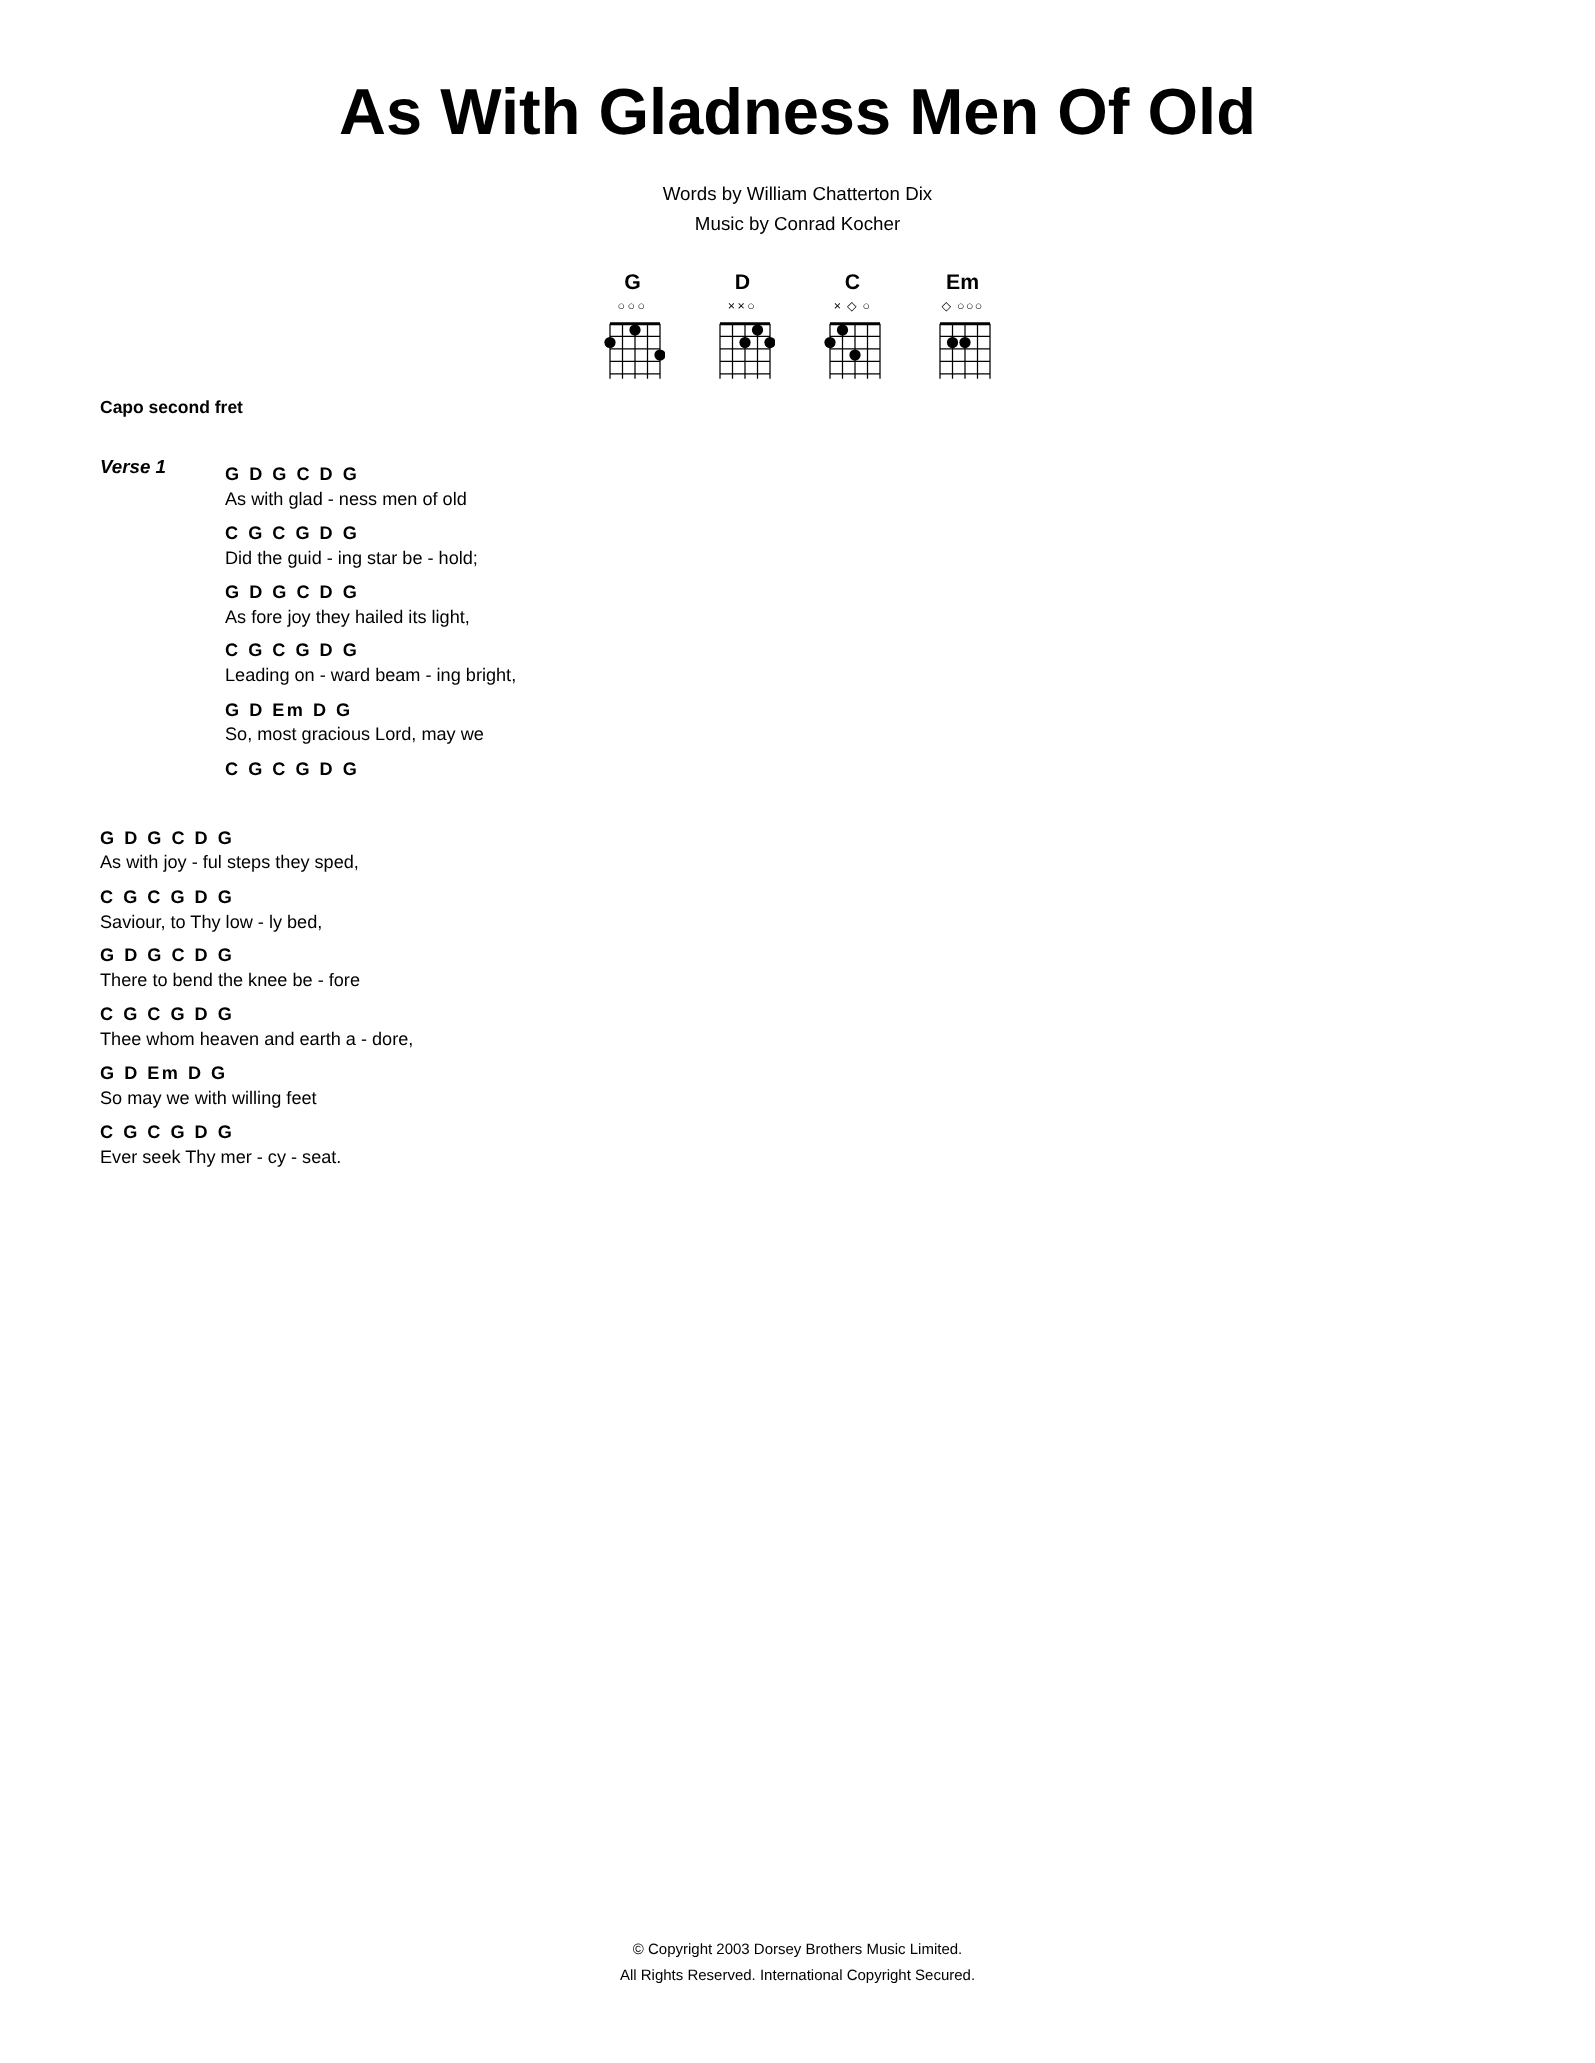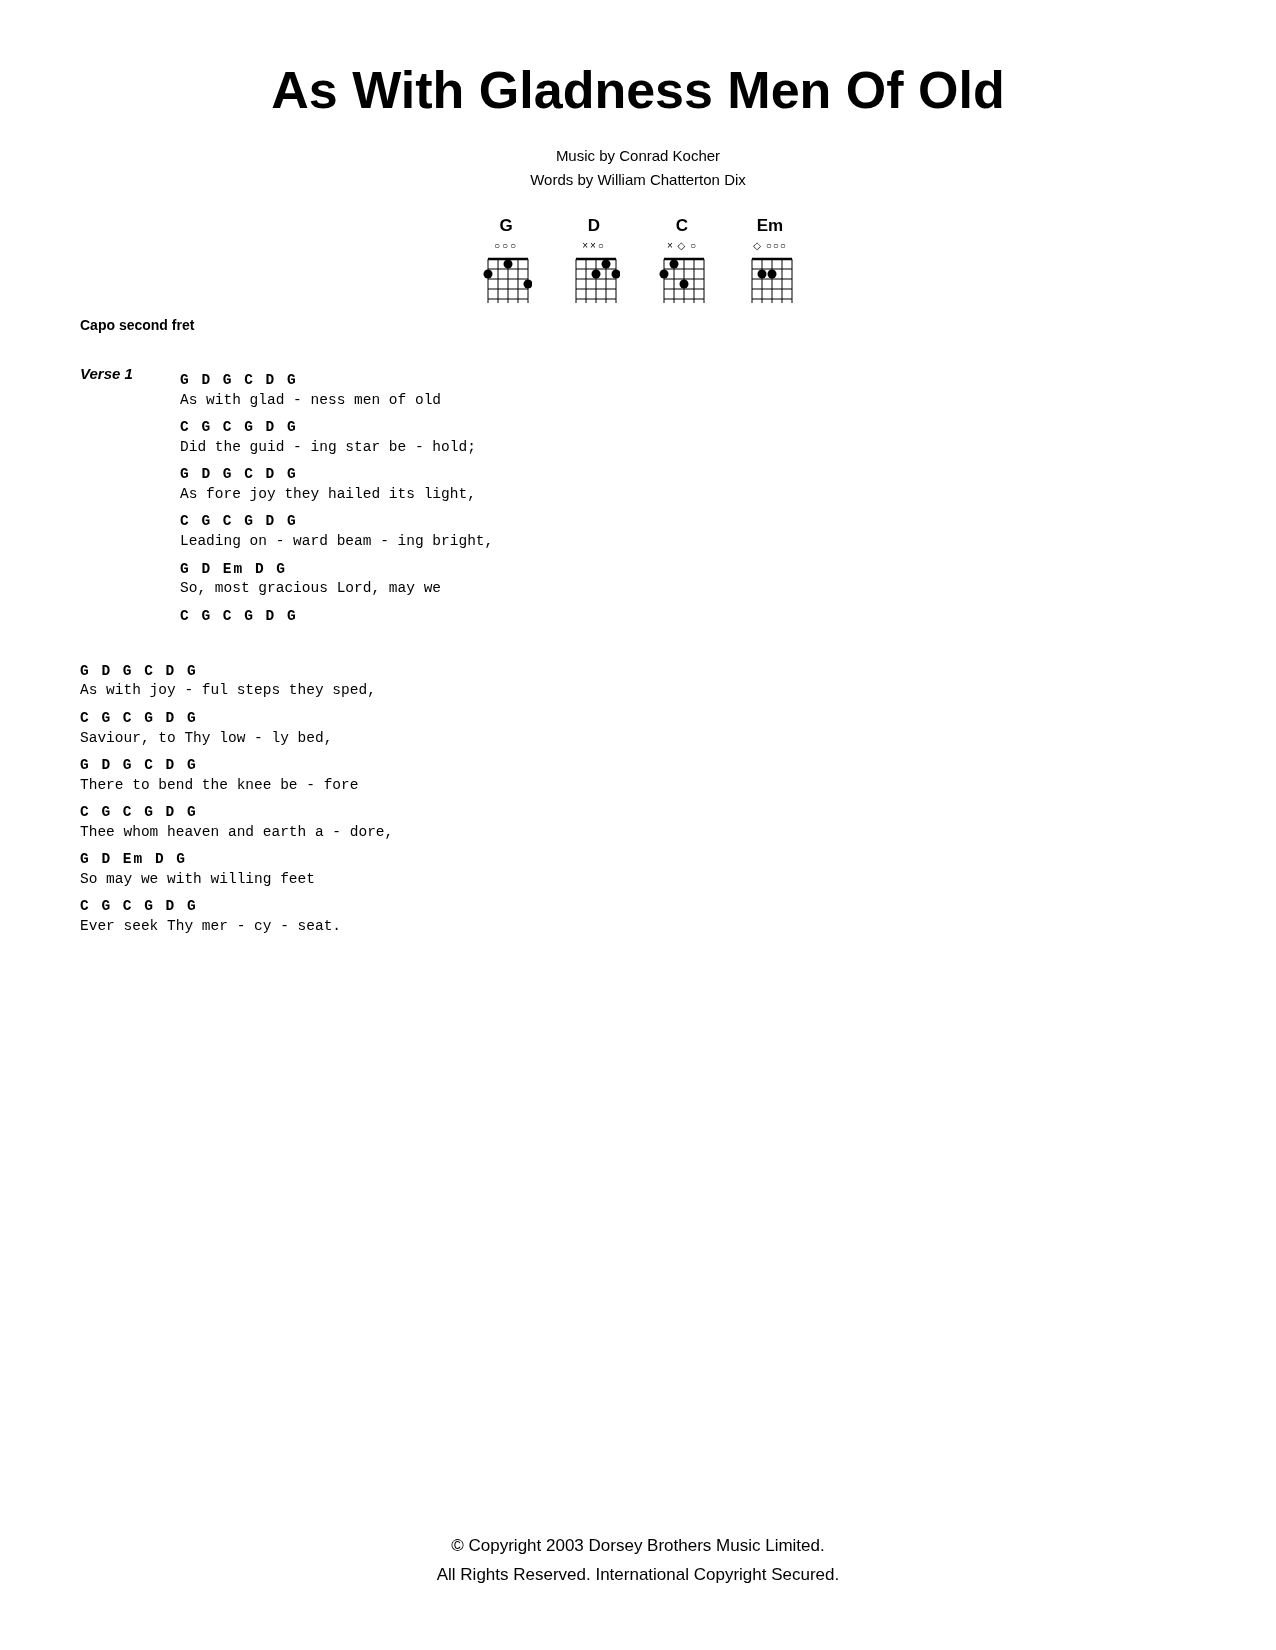--- a/index.html
+++ b/index.html
@@ -93,60 +93,59 @@
       font-weight: bold;
       font-size: 15px;
       width: 100px;
       min-width: 100px;
       padding-top: 2px;
       flex-shrink: 0;
     }
 
     .verse-lines {
       flex: 1;
-      font-family: Liberation Mono, monospace;
     }
 
     .chord-line {
       font-size: 14.5px;
       font-weight: bold;
       line-height: 1.3;
       letter-spacing: 2px;
       margin-top: 8px;
       margin-bottom: 0px;
     }
 
     .lyric-line {
       font-size: 14.5px;
       font-weight: normal;
       line-height: 1.4;
       margin-bottom: 0px;
     }
 
     .footer {
       text-align: center;
-      font-size: 17px;
+      font-size: 12px;
       margin-top: auto;
       position: absolute;
       bottom: 60px;
       left: 0;
       right: 0;
       line-height: 1.7;
       color: #000;
     }
 
   </style>
 </head>
 <body>
 
 <h1 class="page-title">As With Gladness Men Of Old</h1>
 
 <div class="subtitle">
+  <div>Words by William Chatterton Dix</div>
   <div>Music by Conrad Kocher</div>
-  <div>Words by William Chatterton Dix</div>
 </div>
 
 <div class="chord-diagrams">
 
   <div class="chord-diagram">
     <div class="chord-name">G</div>
     <div class="chord-tuning">○○○</div>
     <div class="chord-grid">
       <svg viewBox="0 0 52 52" xmlns="http://www.w3.org/2000/svg">
 

